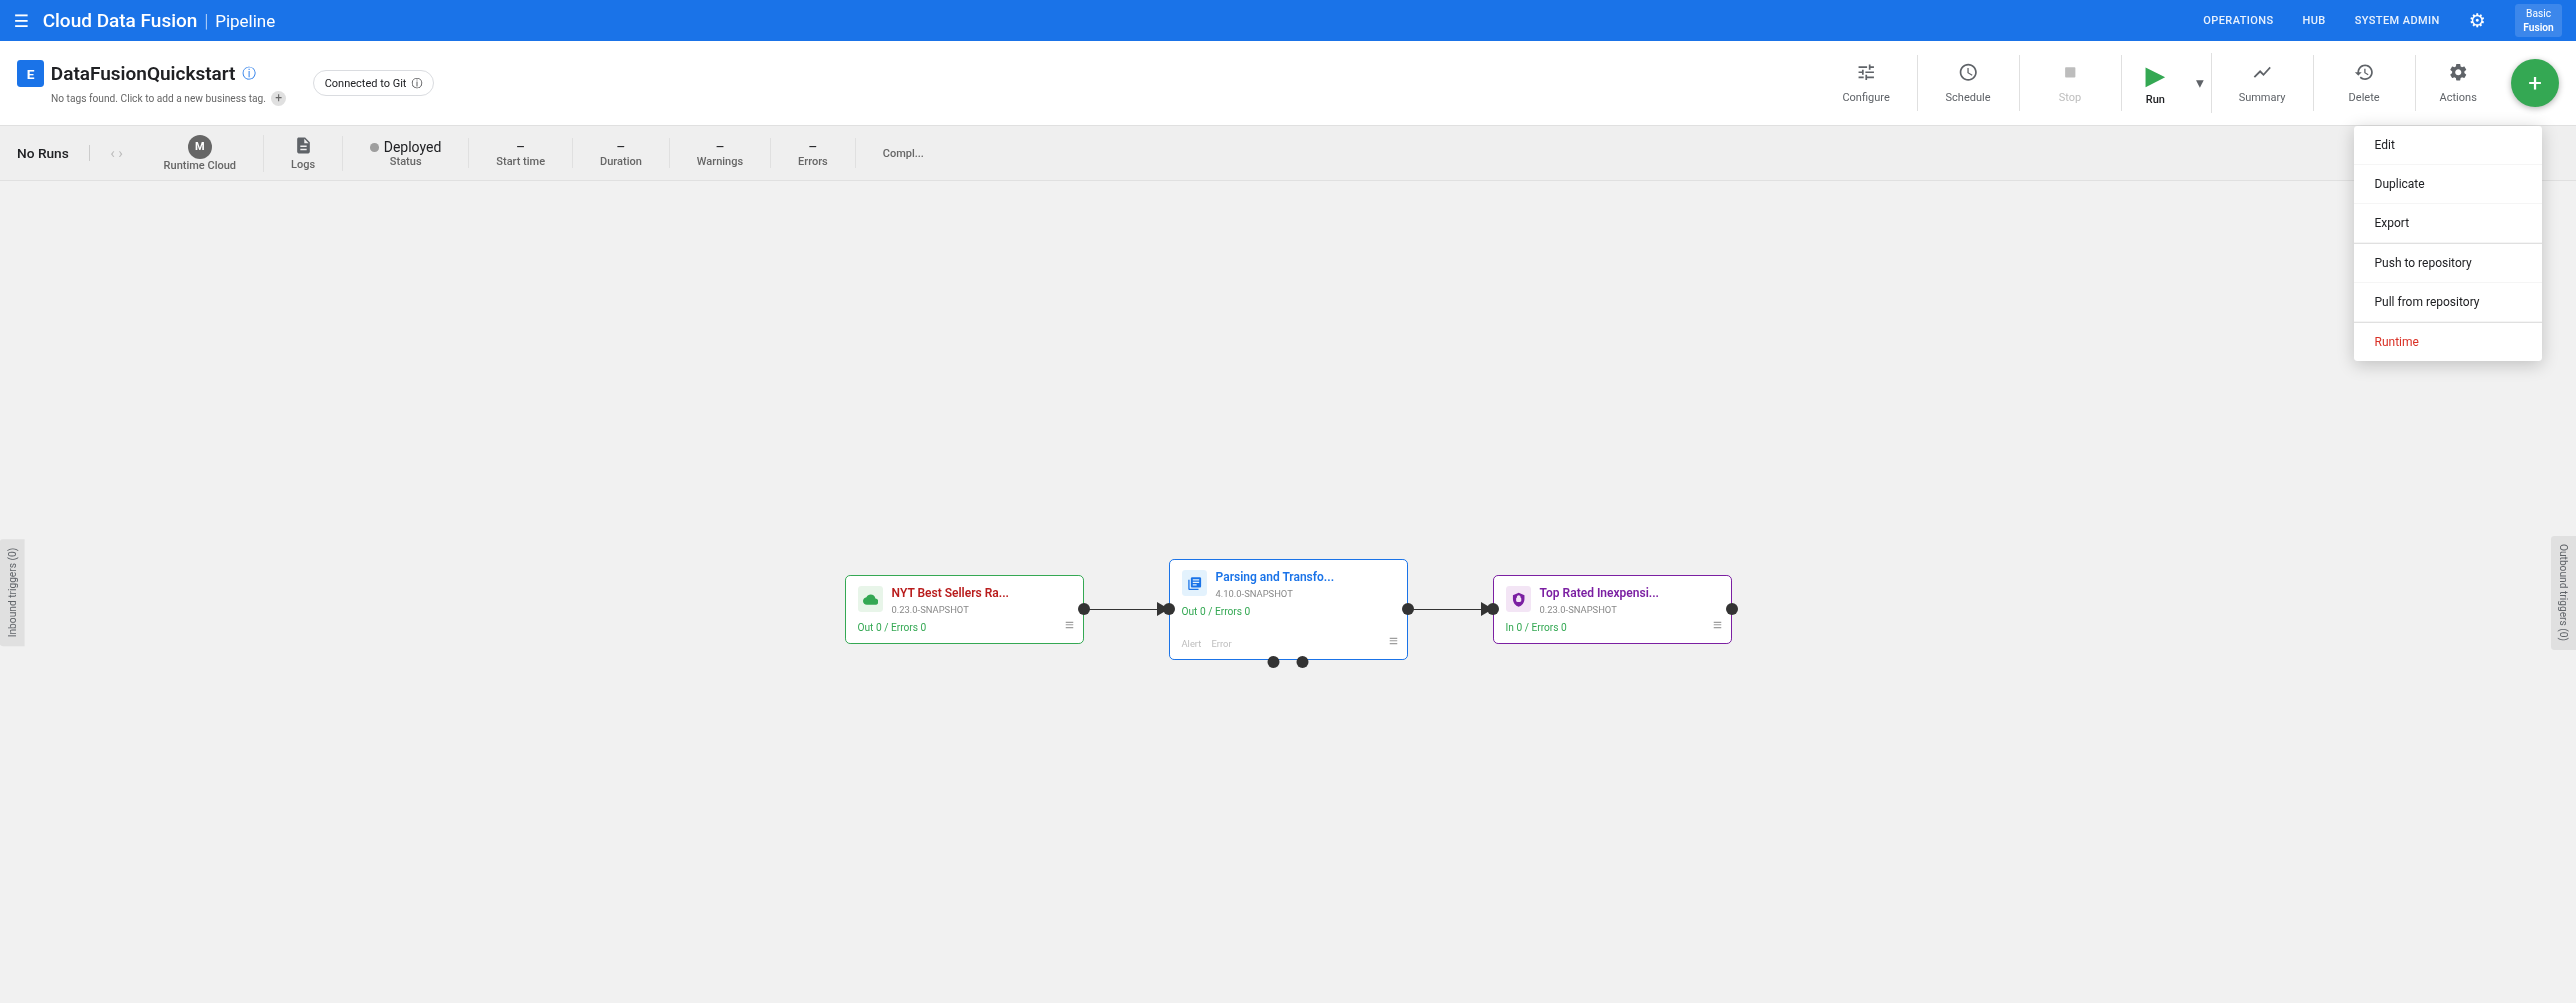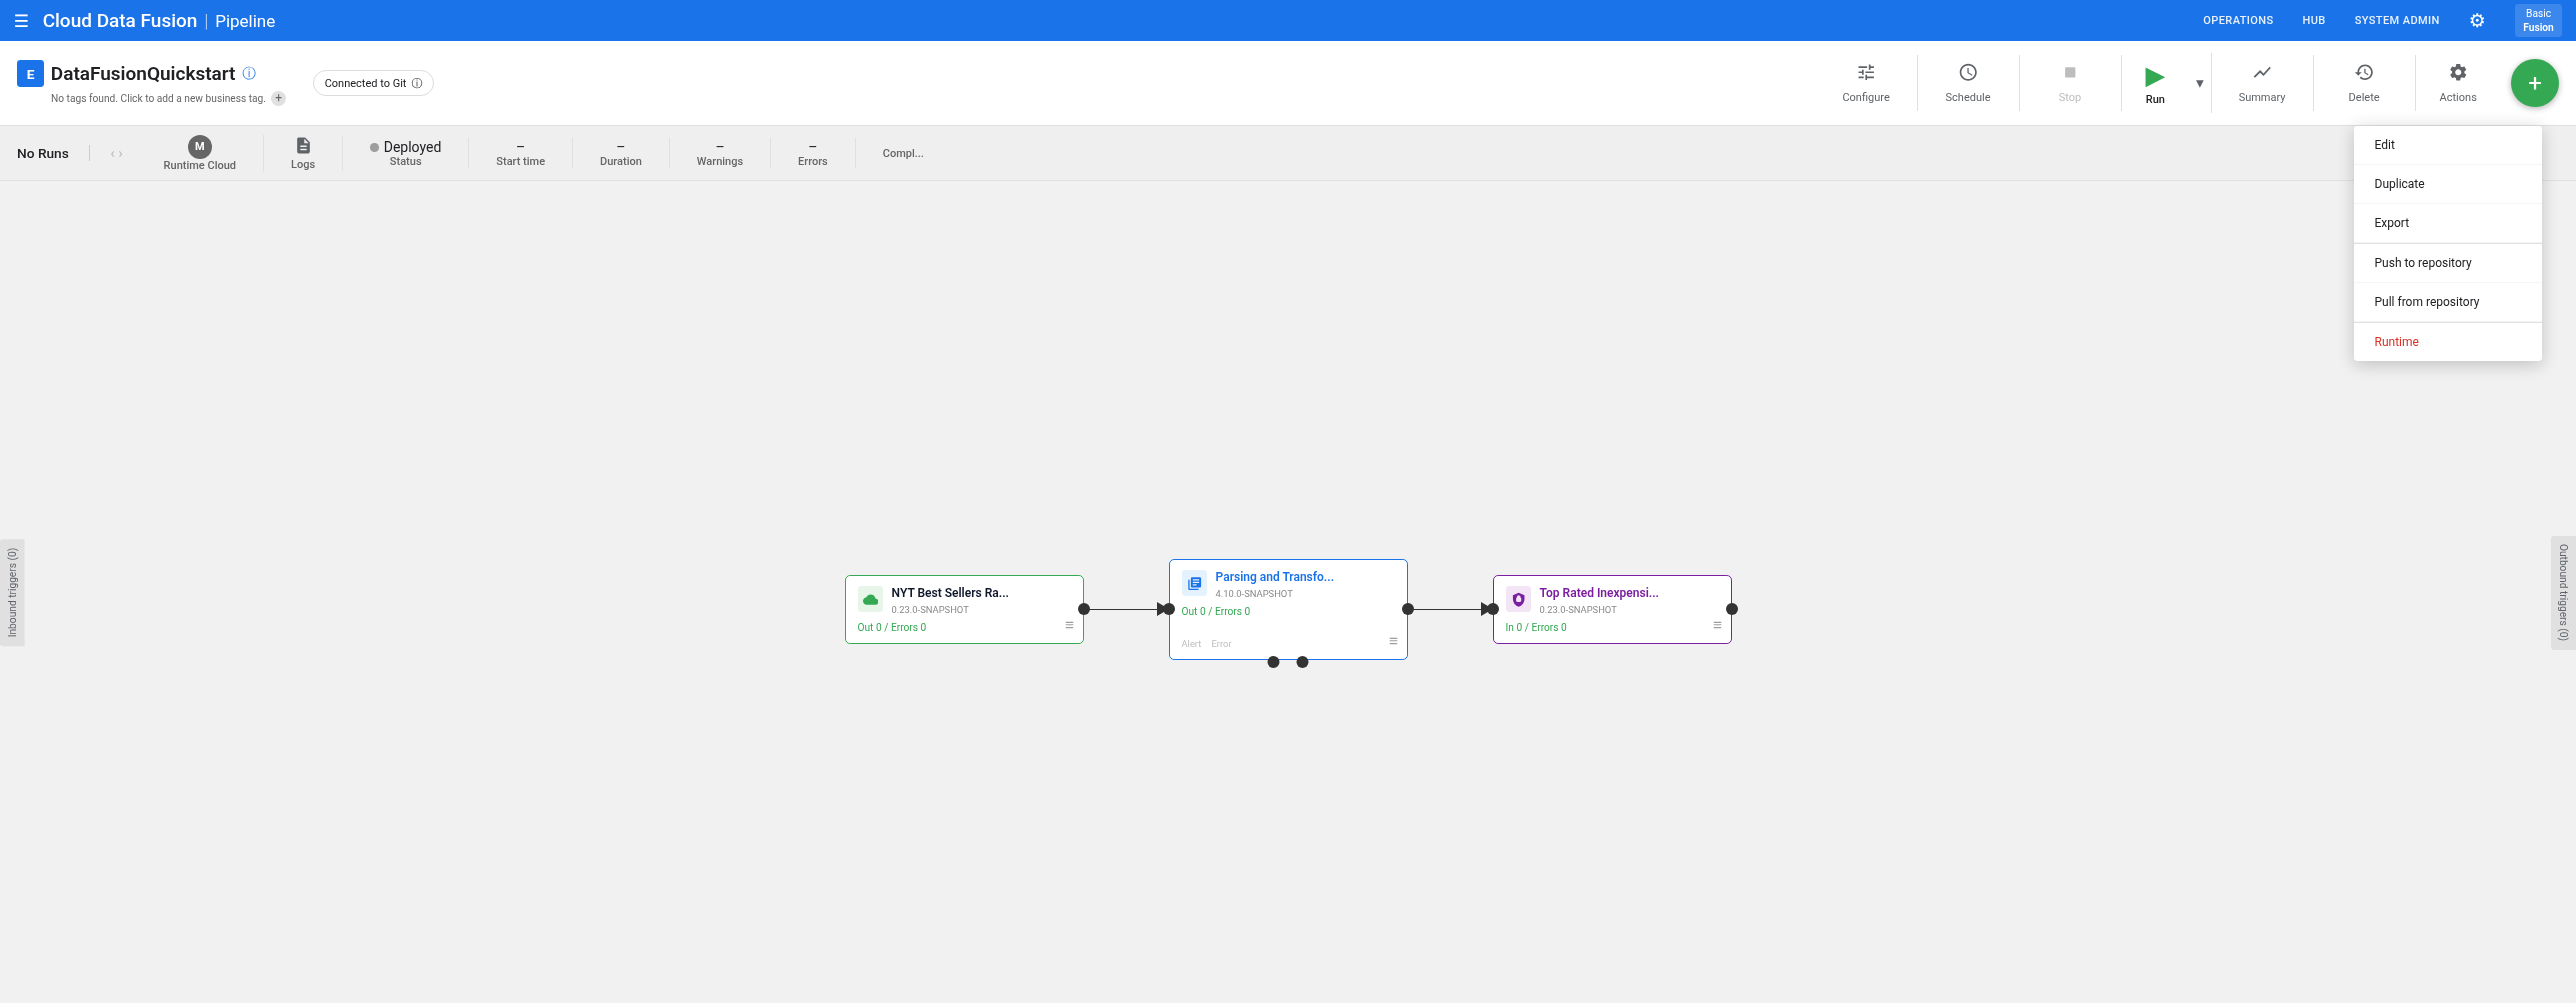--- a/index.html
+++ b/index.html
@@ -284,21 +284,21 @@
     .node-icon-box.source-icon { background: #e8f5e9; color: #34a853; }
     .node-icon-box.transform-icon { background: #e3f2fd; color: #1a73e8; }
     .node-icon-box.sink-icon { background: #f3e5f5; color: #7b1fa2; }
 
     .node-name {
       font-size: 12px;
       font-weight: 600;
       color: #202124;
       line-height: 1.3;
     }
-    .node-name.source-color { color: #0f172a; }
+    .node-name.source-color { color: #b91c1c; }
     .node-name.transform-color { color: #1a73e8; }
     .node-name.sink-color { color: #7b1fa2; }
 
     .node-version {
       font-size: 9.4px;
       color: #888;
       margin-top: 1.7px;
     }
     .node-stats {
       font-size: 10.2px;

